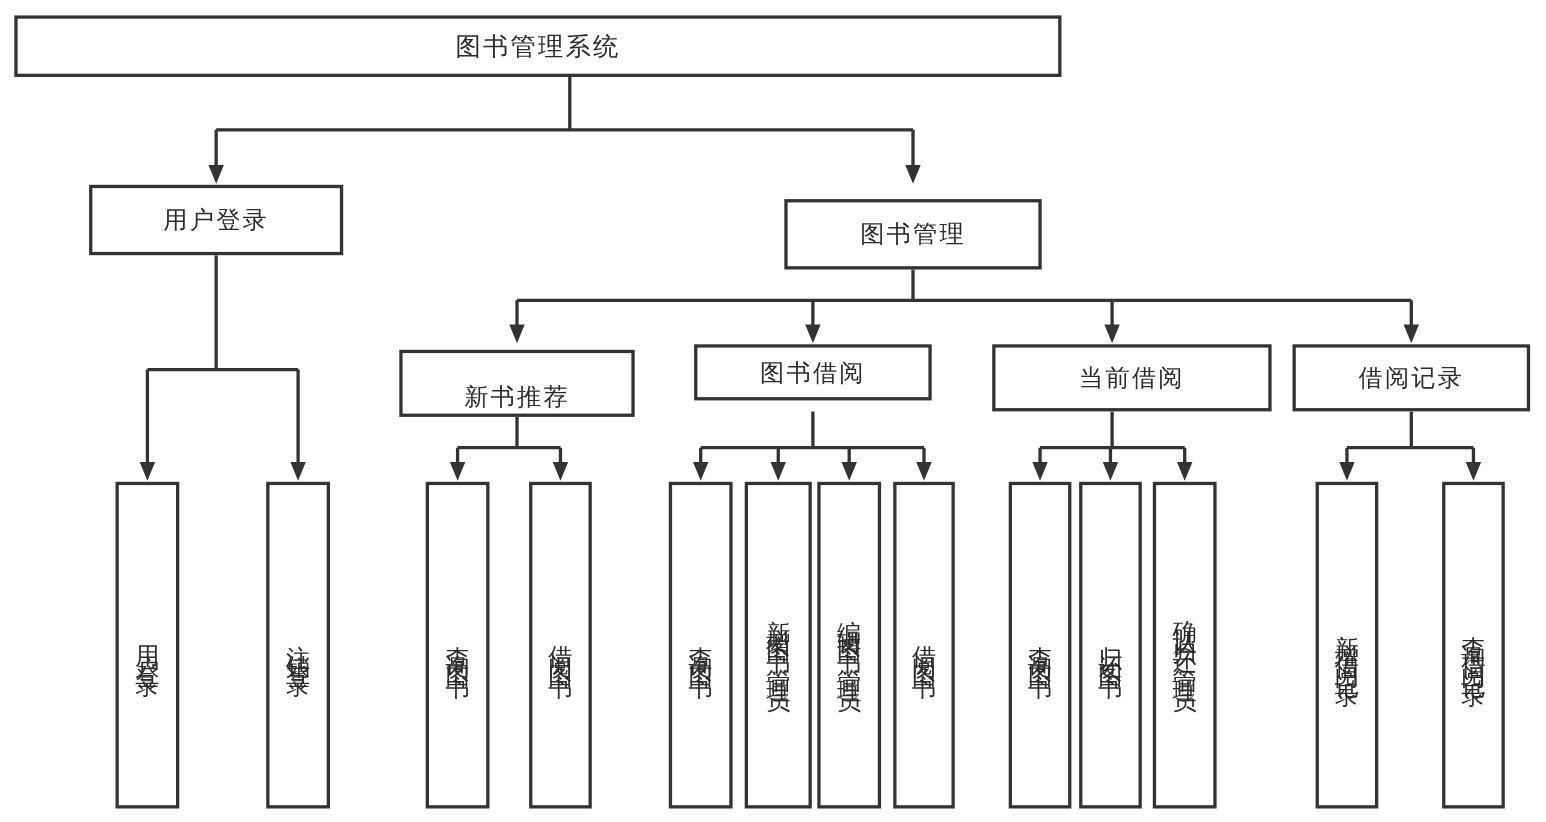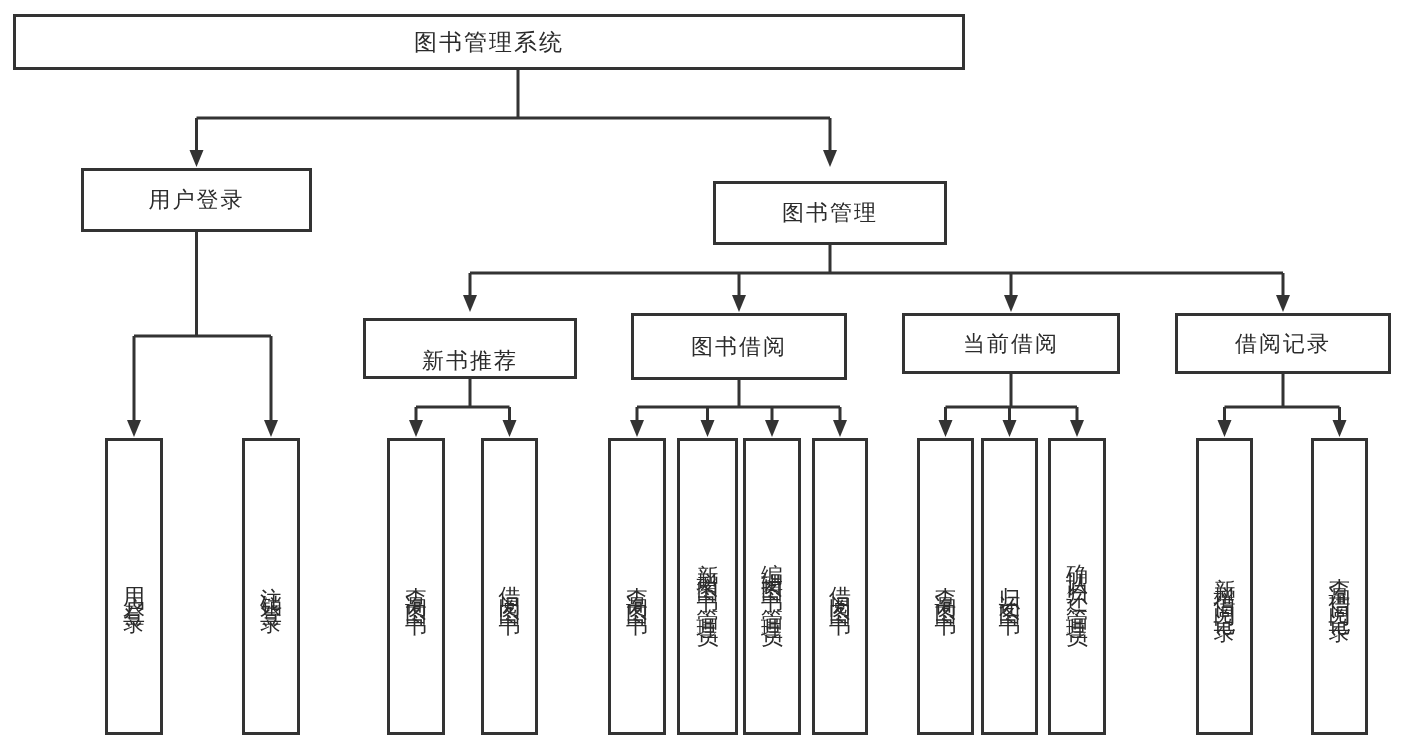--- a/index.html
+++ b/index.html
@@ -92,36 +92,36 @@
       </div>
       <div class="node hnode" style="left: 363px; top: 318px; width: 214px; height: 61px; align-items: flex-end;">
         <span>新书推荐</span>
       </div>
       <div class="node vnode" style="left: 387px; top: 438px; width: 58px; height: 297px;">
         <span class="vtxt">查询图书</span>
       </div>
       <div class="node vnode" style="left: 481px; top: 438px; width: 57px; height: 297px;">
         <span class="vtxt">借阅图书</span>
       </div>
-      <div class="node hnode" style="left: 631px; top: 313px; width: 216px; height: 67px;">
+      <div class="node hnode" style="left: 631px; top: 313px; width: 216px; height: 51px;">
         <span>图书借阅</span>
       </div>
       <div class="node vnode" style="left: 608px; top: 438px; width: 58px; height: 297px;">
         <span class="vtxt">查询图书</span>
       </div>
       <div class="node vnode" style="left: 677px; top: 438px; width: 61px; height: 297px;">
         <span class="vtxt">新增图书（管理员）</span>
       </div>
       <div class="node vnode" style="left: 743px; top: 438px; width: 58px; height: 297px;">
         <span class="vtxt">编辑图书（管理员）</span>
       </div>
       <div class="node vnode" style="left: 812px; top: 438px; width: 56px; height: 297px;">
         <span class="vtxt">借阅图书</span>
       </div>
-      <div class="node hnode" style="left: 902px; top: 313px; width: 218px; height: 61px;">
+      <div class="node hnode" style="left: 902px; top: 313px; width: 254px; height: 61px;">
         <span>当前借阅</span>
       </div>
       <div class="node vnode" style="left: 917px; top: 438px; width: 57px; height: 297px;">
         <span class="vtxt">查询图书</span>
       </div>
       <div class="node vnode" style="left: 981px; top: 438px; width: 57px; height: 297px;">
         <span class="vtxt">归还图书</span>
       </div>
       <div class="node vnode" style="left: 1048px; top: 438px; width: 58px; height: 297px;">
         <span class="vtxt">确认归还（管理员）</span>

